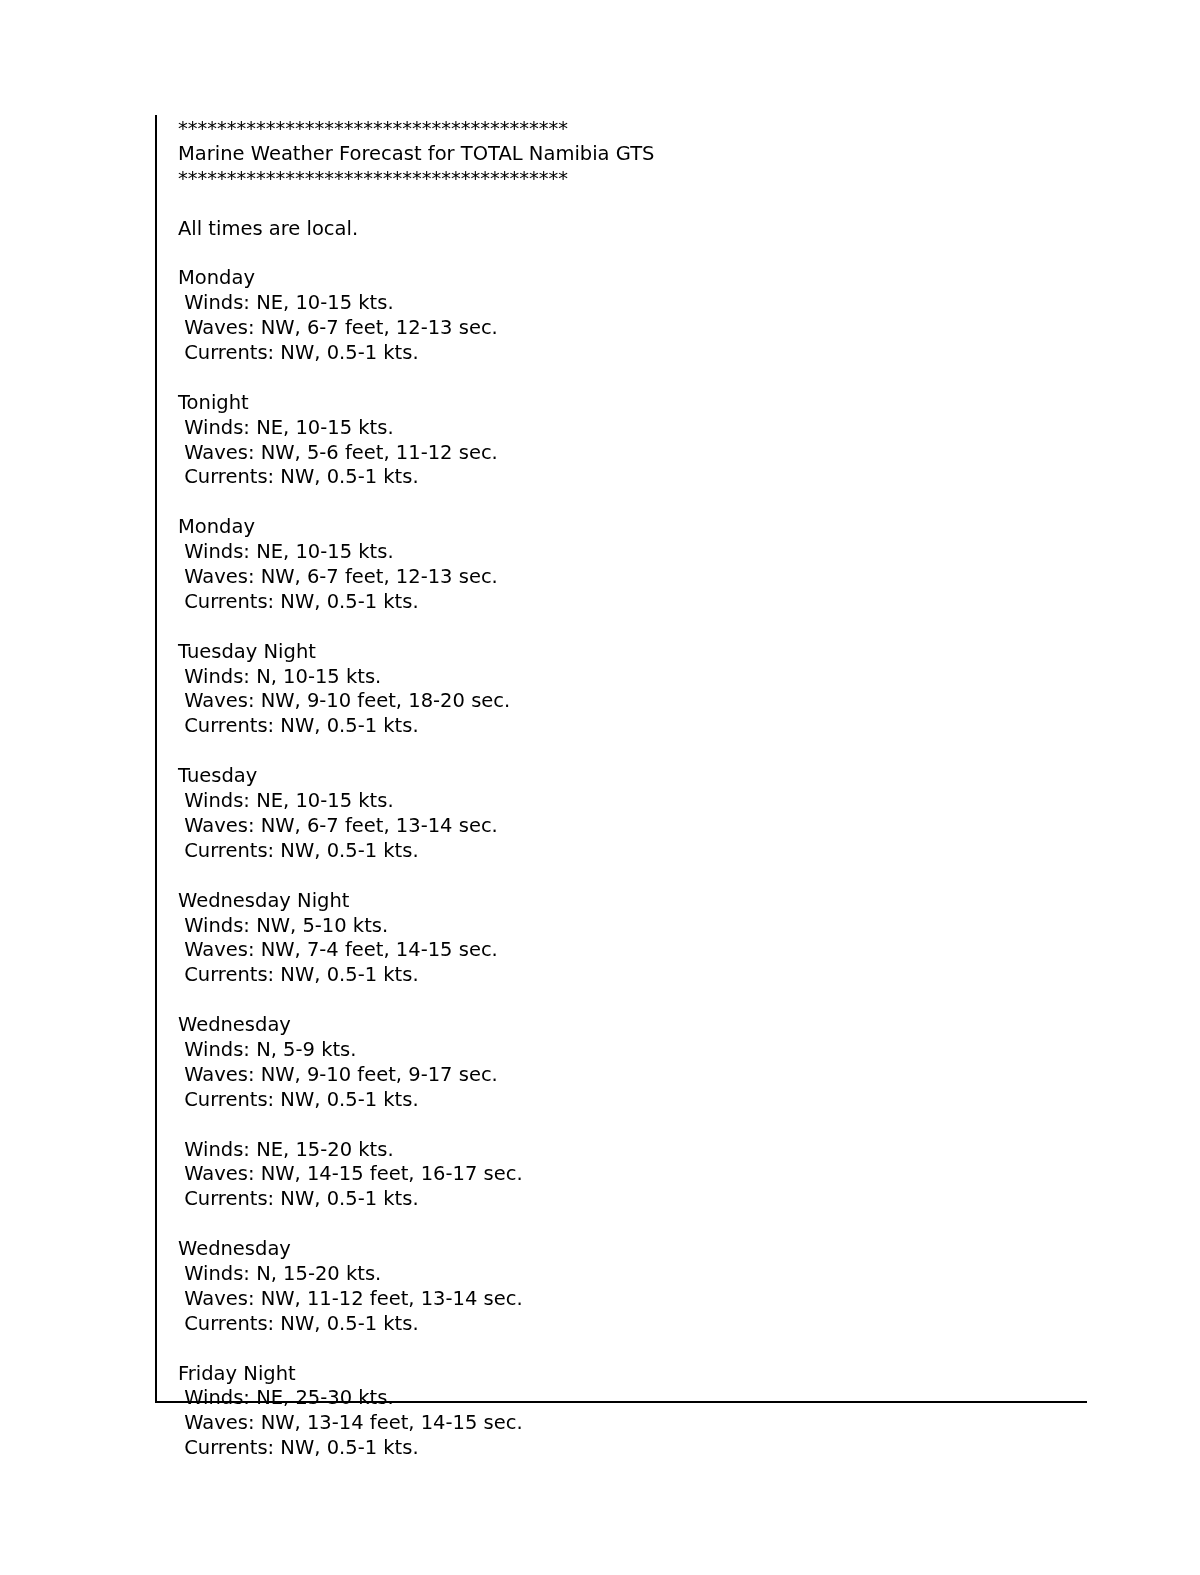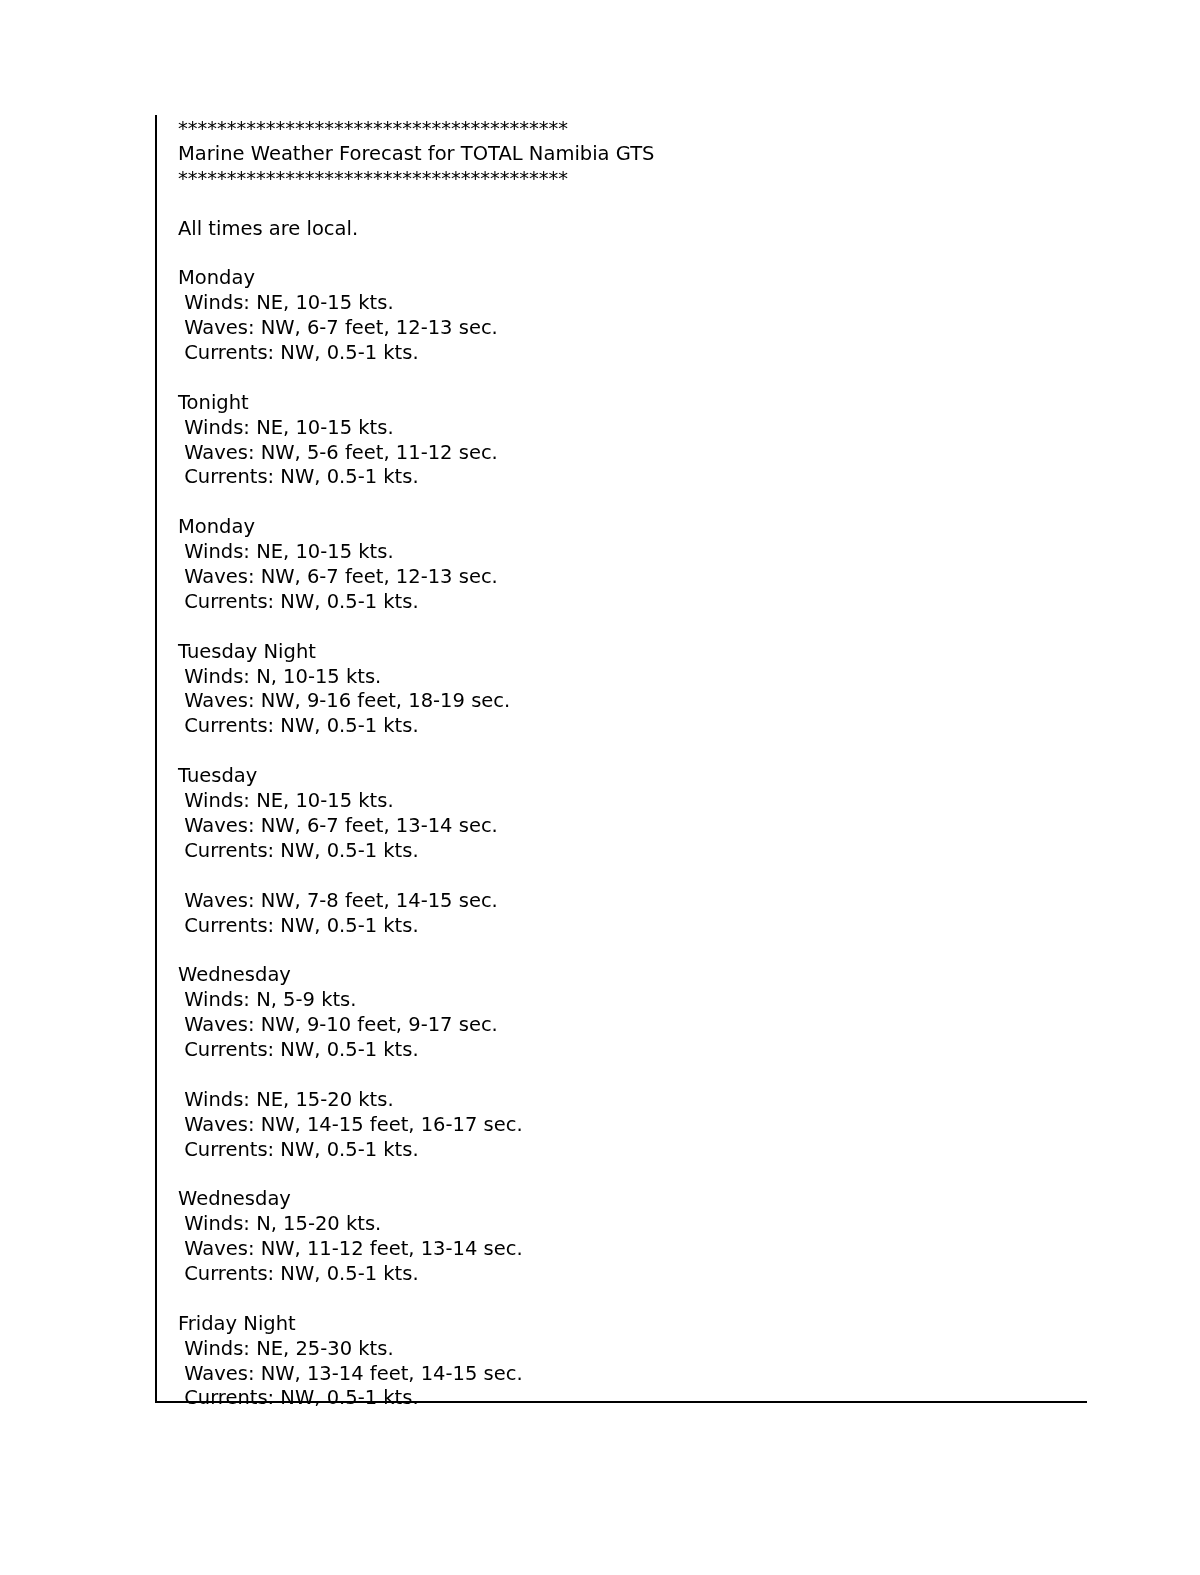--- a/index.html
+++ b/index.html
@@ -78,35 +78,37 @@
     <div class="line">Monday</div>
     <div class="line"> Winds: NE, 10-15 kts.</div>
     <div class="line"> Waves: NW, 6-7 feet, 12-13 sec.</div>
     <div class="line"> Currents: NW, 0.5-1 kts.</div>
     <div class="line"></div>
   </div>
 
   <div class="period">
     <div class="line">Tuesday Night</div>
     <div class="line"> Winds: N, 10-15 kts.</div>
-    <div class="line"> Waves: NW, 9-16 feet, 18-19 sec.</div>
+    <div class="line"> Waves: NW, 9-10 feet, 18-20 sec.</div>
     <div class="line"> Currents: NW, 0.5-1 kts.</div>
     <div class="line"></div>
   </div>
 
   <div class="period">
     <div class="line">Tuesday</div>
     <div class="line"> Winds: NE, 10-15 kts.</div>
     <div class="line"> Waves: NW, 6-7 feet, 13-14 sec.</div>
     <div class="line"> Currents: NW, 0.5-1 kts.</div>
     <div class="line"></div>
   </div>
 
   <div class="period">
-    <div class="line"> Waves: NW, 7-8 feet, 14-15 sec.</div>
+    <div class="line">Wednesday Night</div>
+    <div class="line"> Winds: NW, 5-10 kts.</div>
+    <div class="line"> Waves: NW, 7-4 feet, 14-15 sec.</div>
     <div class="line"> Currents: NW, 0.5-1 kts.</div>
     <div class="line"></div>
   </div>
 
   <div class="period">
     <div class="line">Wednesday</div>
     <div class="line"> Winds: N, 5-9 kts.</div>
     <div class="line"> Waves: NW, 9-10 feet, 9-17 sec.</div>
     <div class="line"> Currents: NW, 0.5-1 kts.</div>
     <div class="line"></div>

